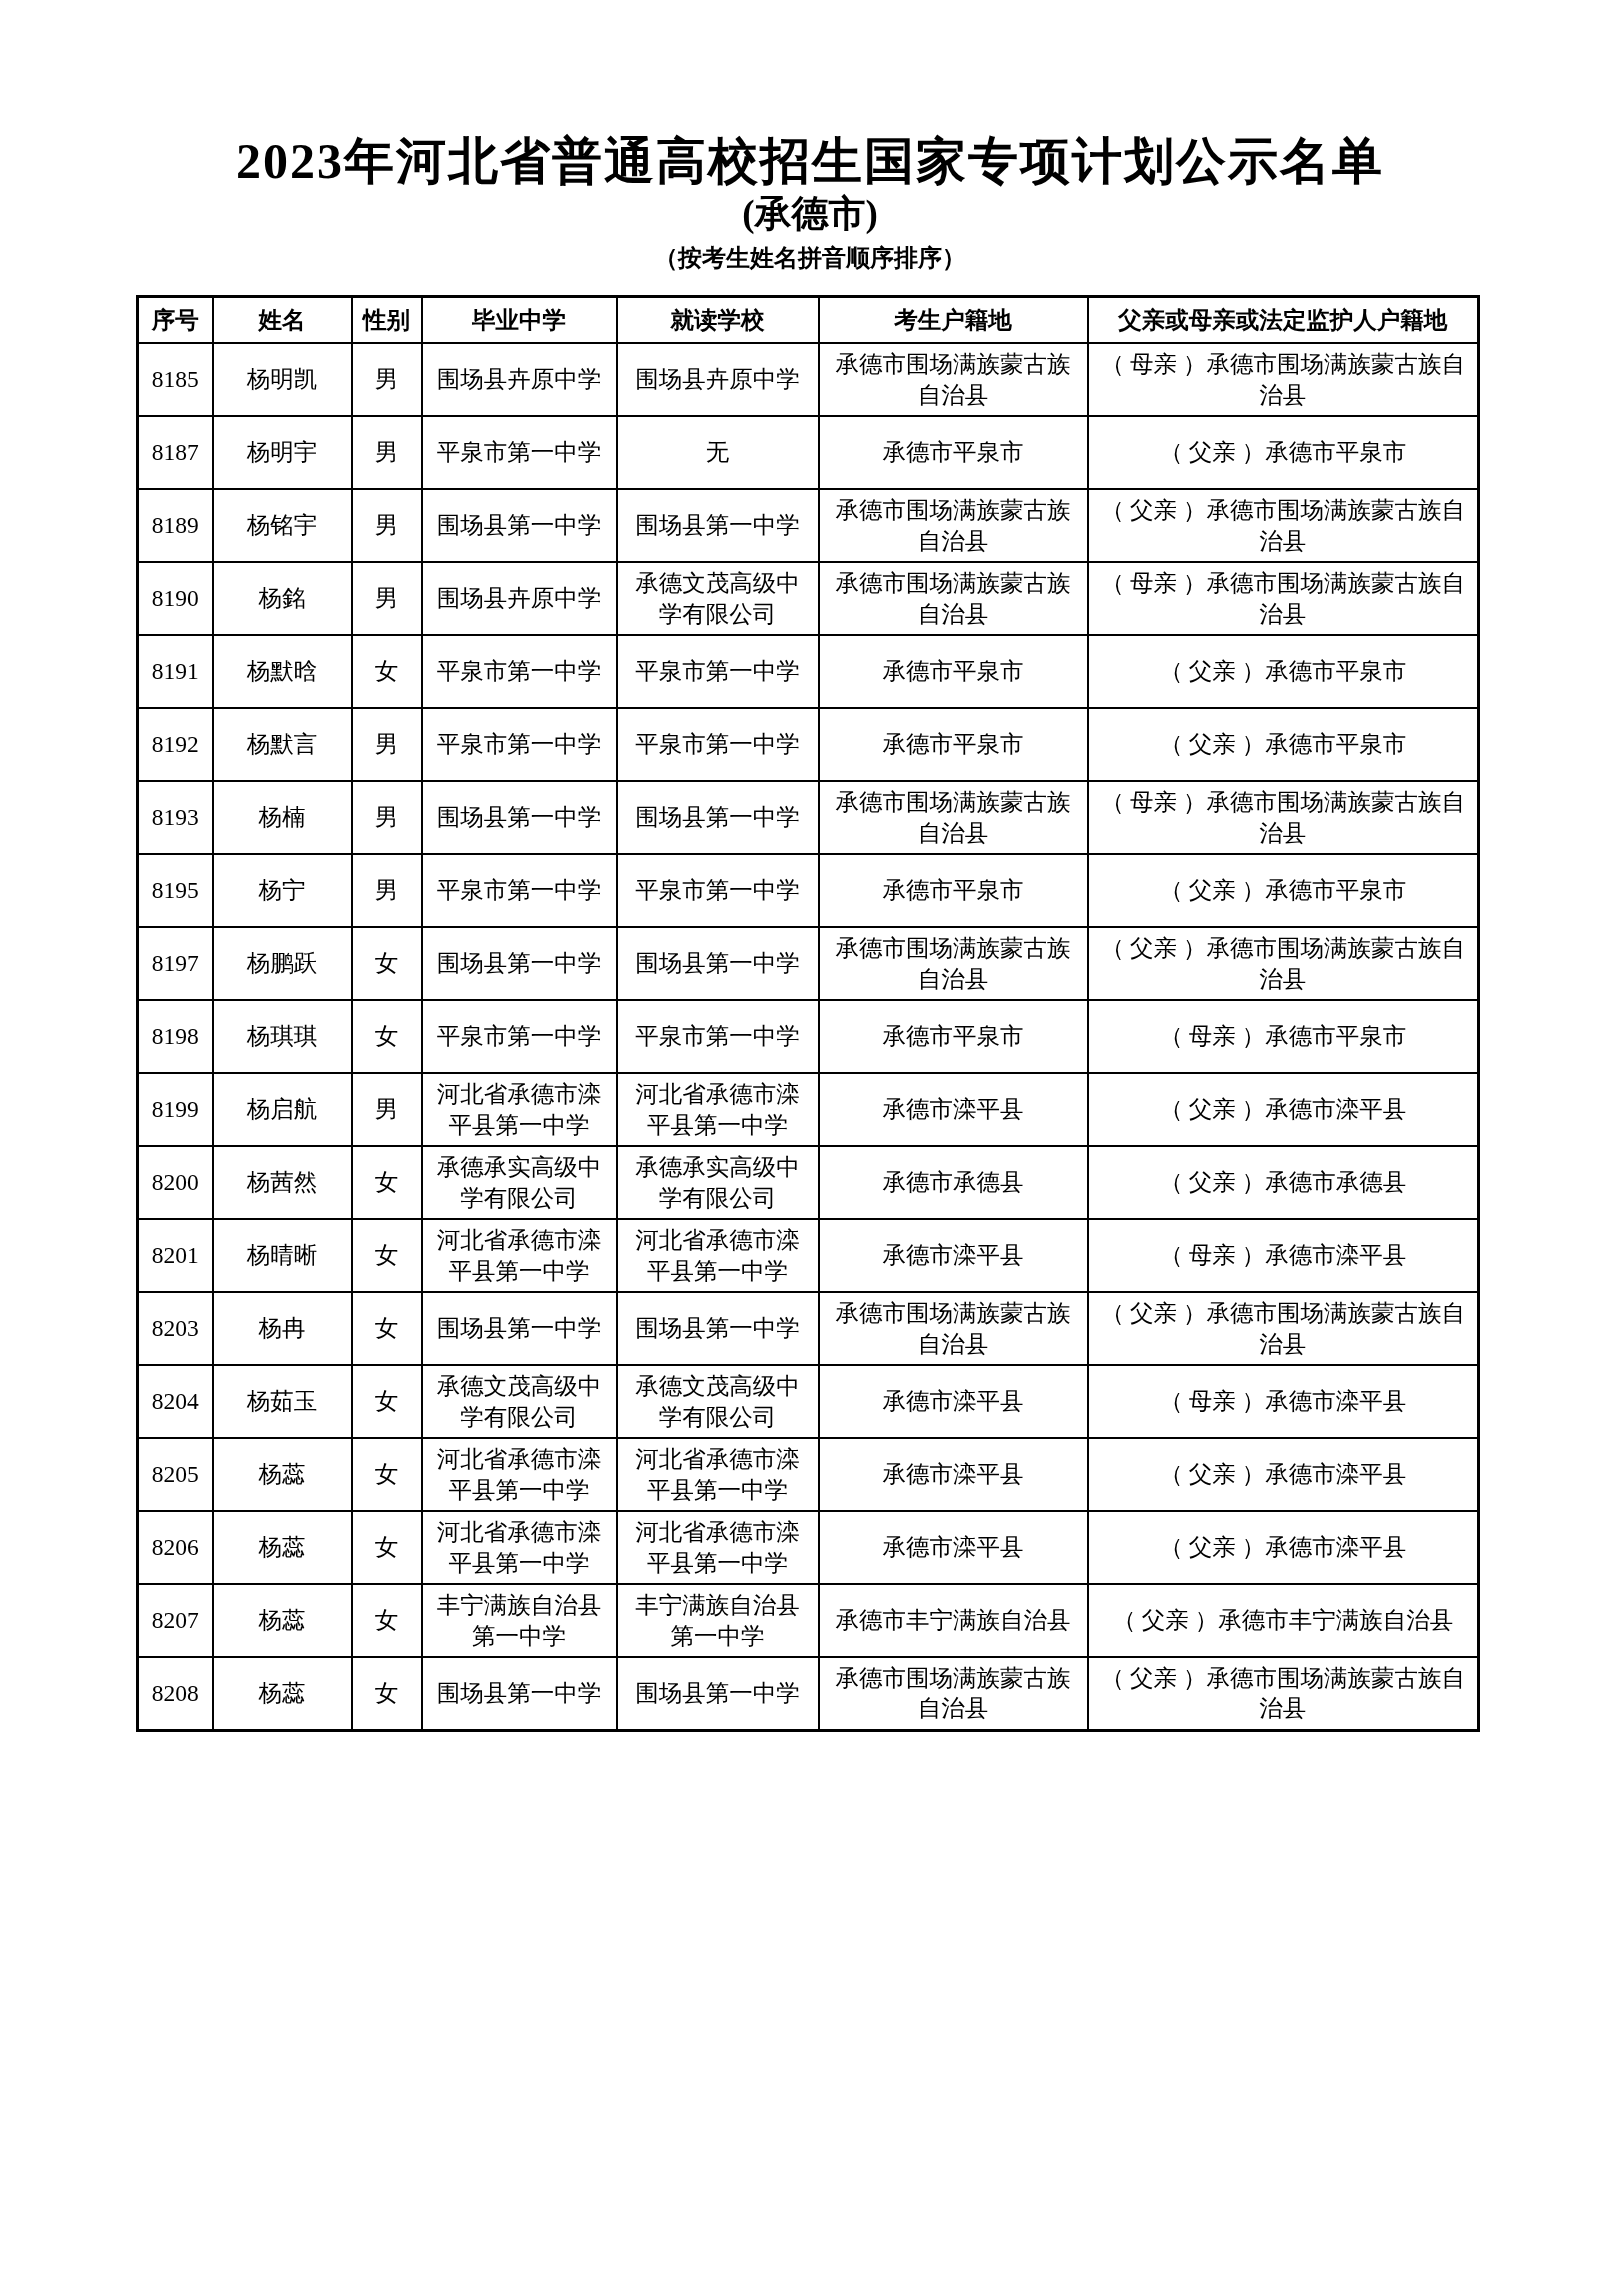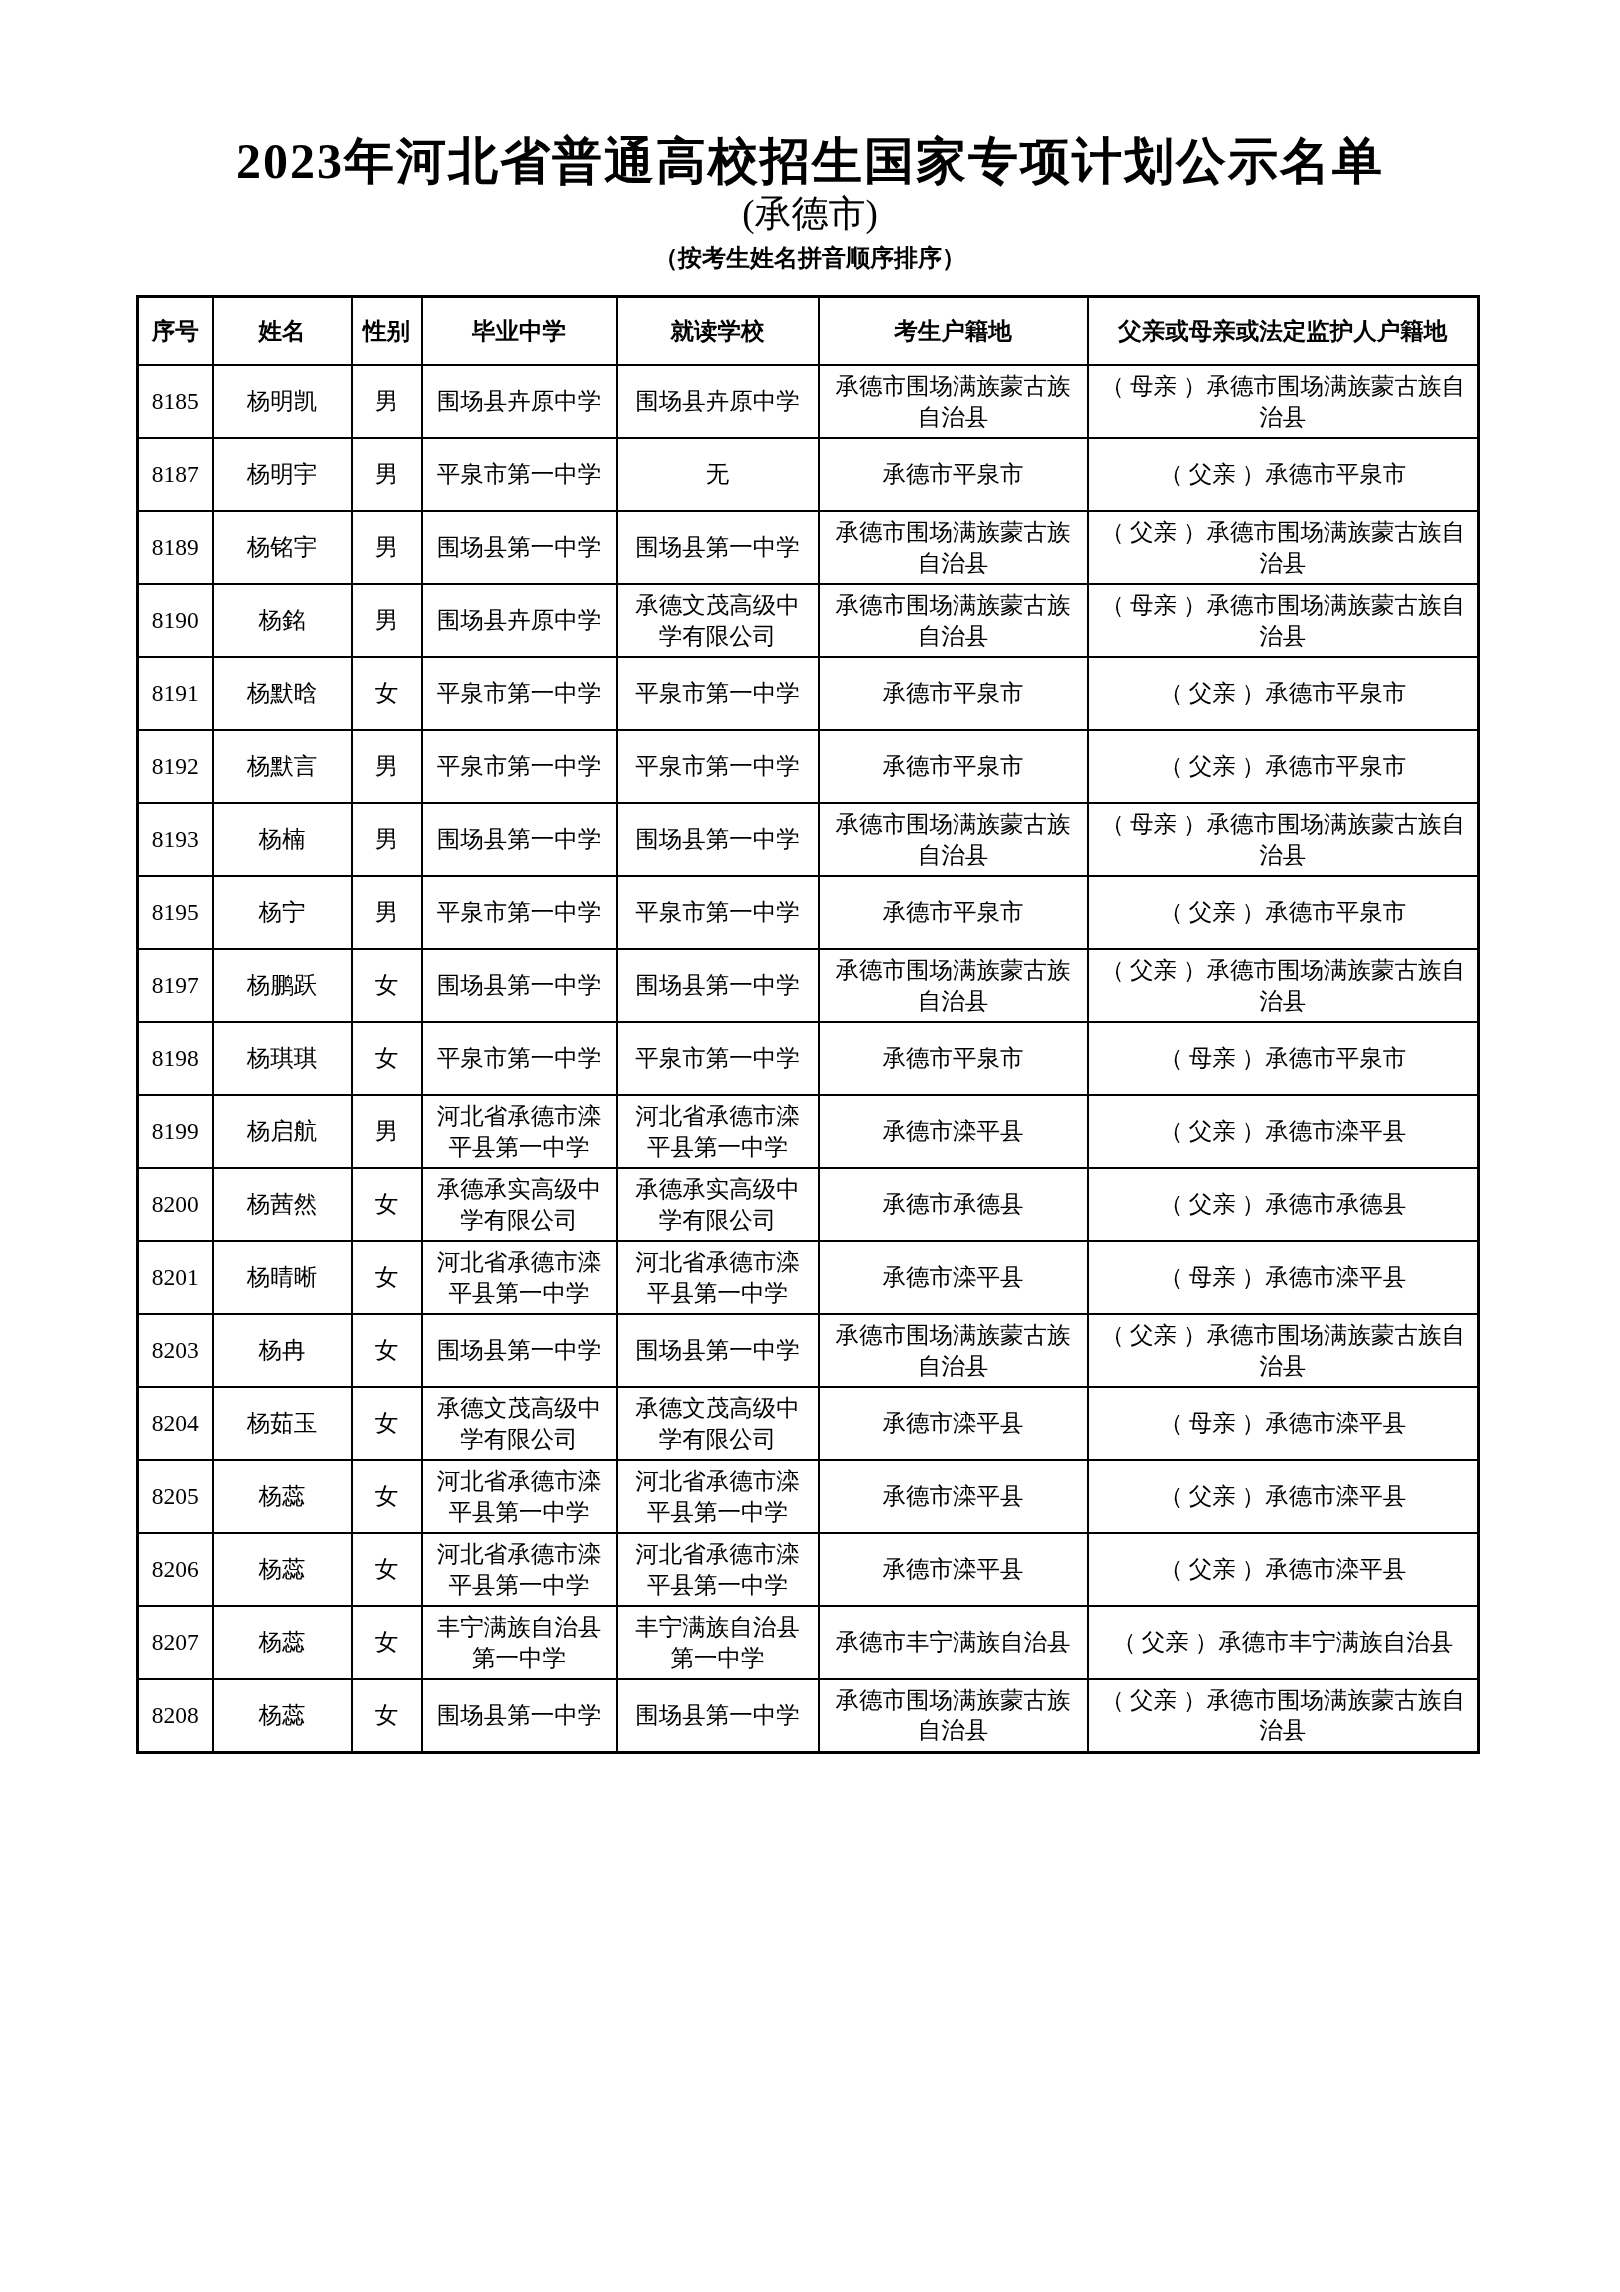--- a/index.html
+++ b/index.html
@@ -25,21 +25,21 @@
     margin: 135px 0 0 0;
     font-size: 50px;
     font-weight: bold;
     text-align: center;
     line-height: 1.05;
     letter-spacing: 2px;
   }
   .subtitle {
     margin: 7.8px 0 0 0;
     font-size: 37px;
-    font-weight: normal;
+    font-weight: bold;
     text-align: center;
     line-height: 1.05;
   }
   .sort-note {
     margin: 11.8px 0 0 0;
     font-size: 24px;
     font-weight: bold;
     text-align: center;
     line-height: 1.05;
   }
@@ -57,21 +57,21 @@
     border-bottom: 2.9px solid #000000;
     text-align: center;
     vertical-align: middle;
     padding: 2px 9.8px;
     font-size: 23.5px;
     line-height: 1.3;
     word-break: break-all;
     overflow-wrap: break-word;
   }
   th {
-    height: 69px;
+    height: 47px;
     font-weight: bold;
   }
   td {
     height: 73px;
     font-weight: normal;
   }
 </style>
 </head>
 <body>
 

